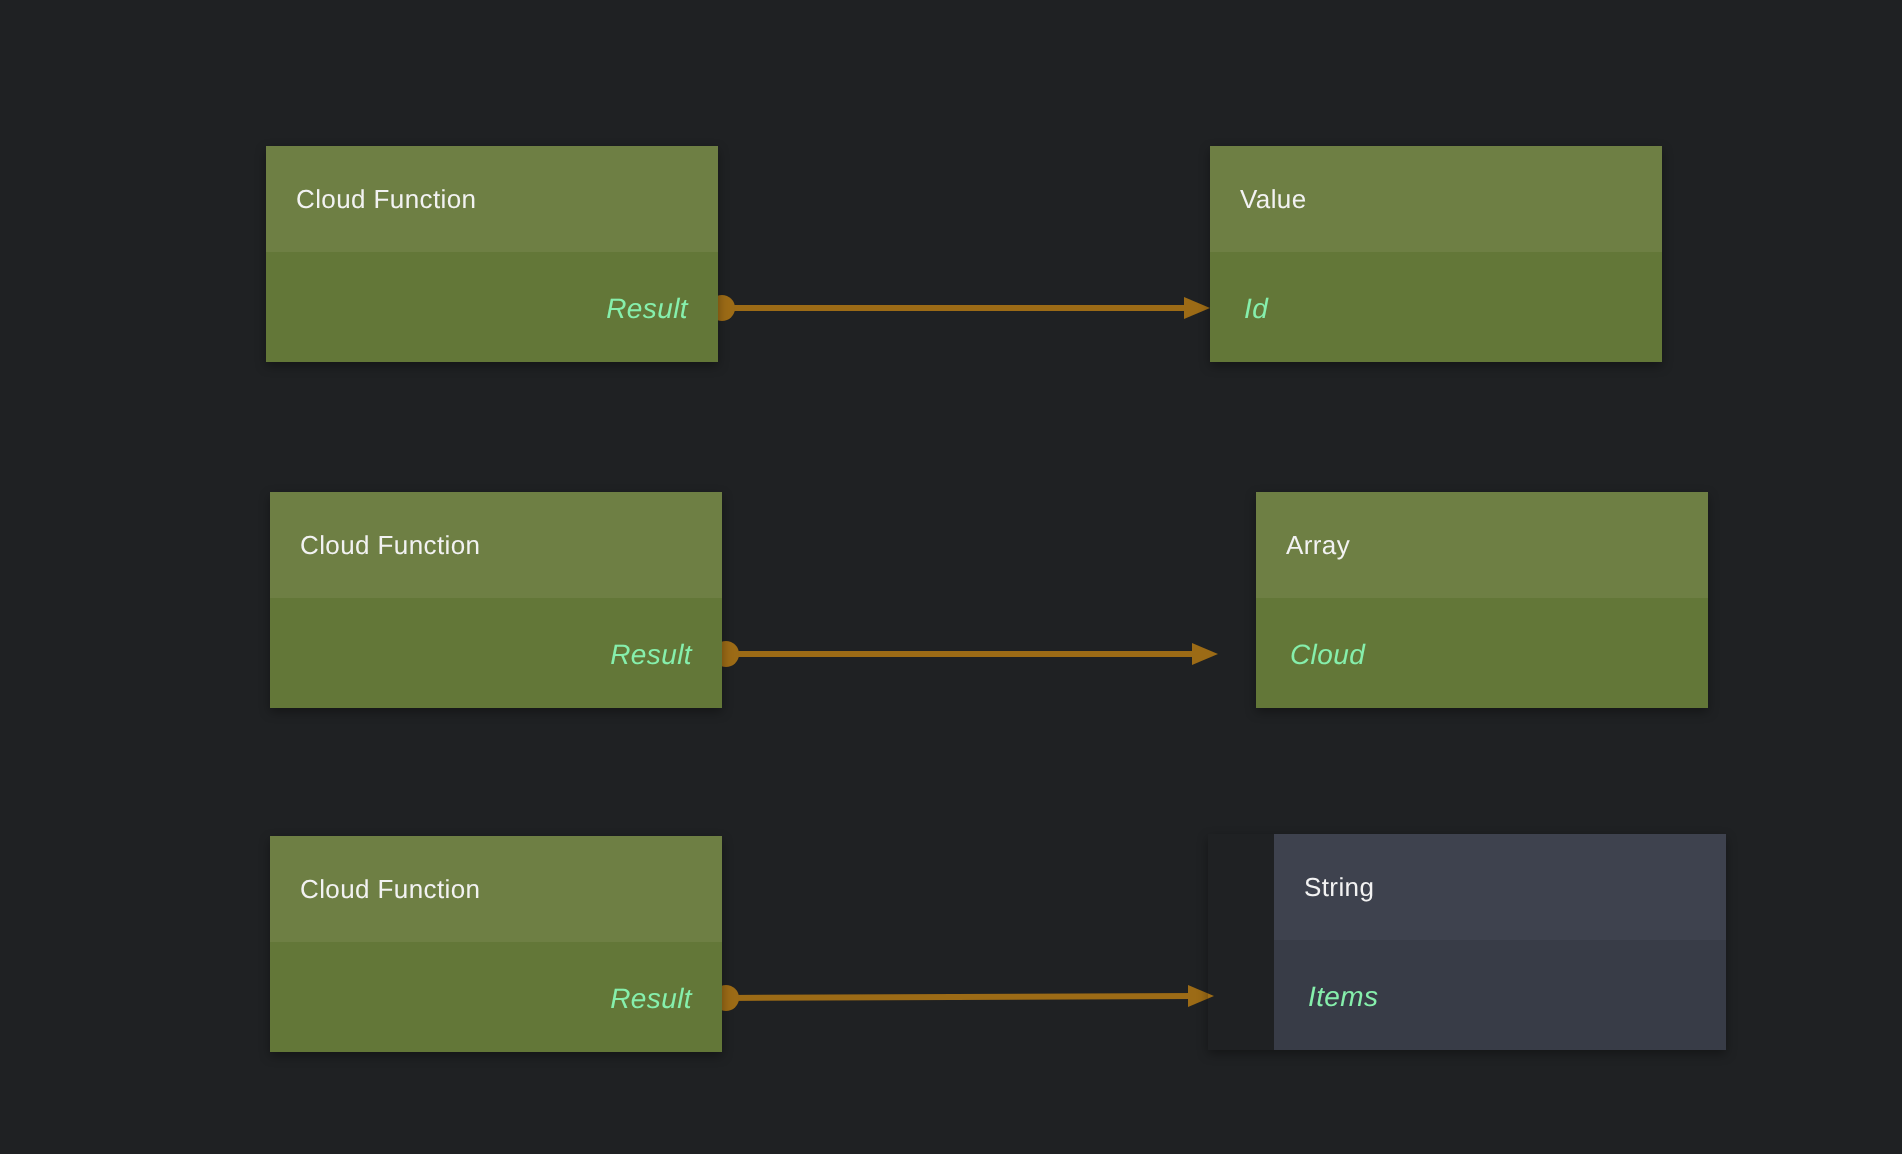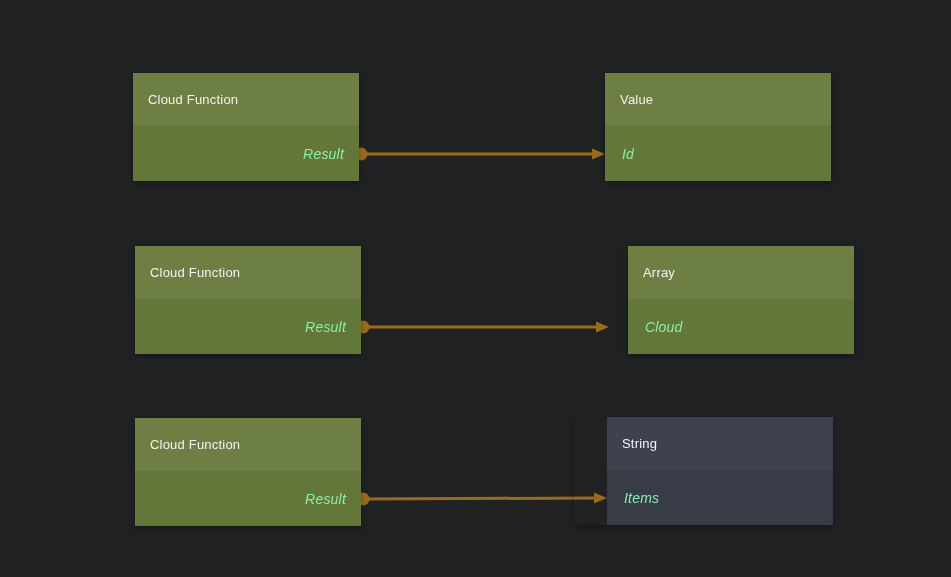--- a/index.html
+++ b/index.html
@@ -112,21 +112,21 @@
       </div>
   </div>
     <div class="node variant-green" style="left: 135px; top: 418px;">
     <div class="node-header">
       <span class="node-title">Cloud Function</span>
     </div>
     <div class="node-body">
         <div class="port output"><span>Result</span></div>
       </div>
   </div>
-    <div class="node variant-slate" style="left: 574px; top: 417px; padding-left: 33px;">
+    <div class="node variant-slate" style="left: 604px; top: 417px; padding-left: 33px;">
     <div class="node-header">
       <span class="node-title">String</span>
     </div>
     <div class="node-body">
         <div class="port input"><span>Items</span></div>
       </div>
   </div>
   </div>
 
 </body></html>

